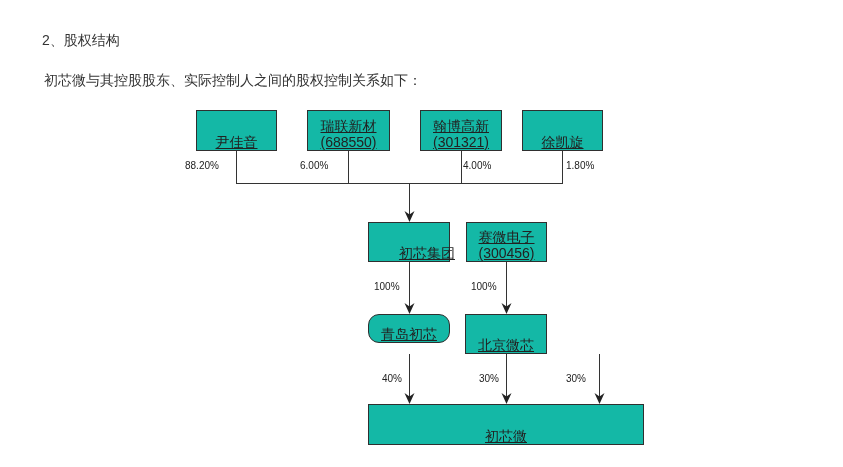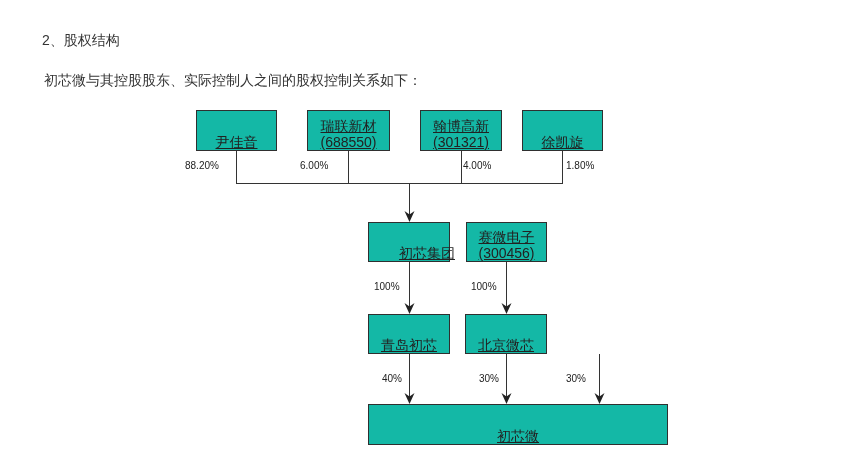--- a/index.html
+++ b/index.html
@@ -125,28 +125,28 @@
     </div>
 
     <div class="node" style="left:368px; top:222px; width:82px; height:40px;padding-left:36px;">
       <span>初芯集团</span>
     </div>
     <div class="node" style="left:466px; top:222px; width:81px; height:40px;">
       <span>赛微电子</span>
       <span>(300456)</span>
     </div>
 
-    <div class="node" style="left:368px; top:314px; width:82px; height:40px;">
+    <div class="node" style="left:368px; top:314px; width:82px; height:29px;border-radius:11px;">
       <span>青岛初芯</span>
     </div>
     <div class="node" style="left:465px; top:314px; width:82px; height:40px;">
       <span>北京微芯</span>
     </div>
 
-    <div class="node" style="left:368px; top:404px; width:300px; height:41px;">
+    <div class="node" style="left:368px; top:404px; width:276px; height:41px;">
       <span>初芯微</span>
     </div>
 
     <span class="pct" style="left:185px; top:159px;">88.20%</span>
     <span class="pct" style="left:300px; top:159px;">6.00%</span>
     <span class="pct" style="left:463px; top:159px;">4.00%</span>
     <span class="pct" style="left:566px; top:159px;">1.80%</span>
     <span class="pct" style="left:374px; top:280px;">100%</span>
     <span class="pct" style="left:471px; top:280px;">100%</span>
     <span class="pct" style="left:382px; top:372px;">40%</span>

